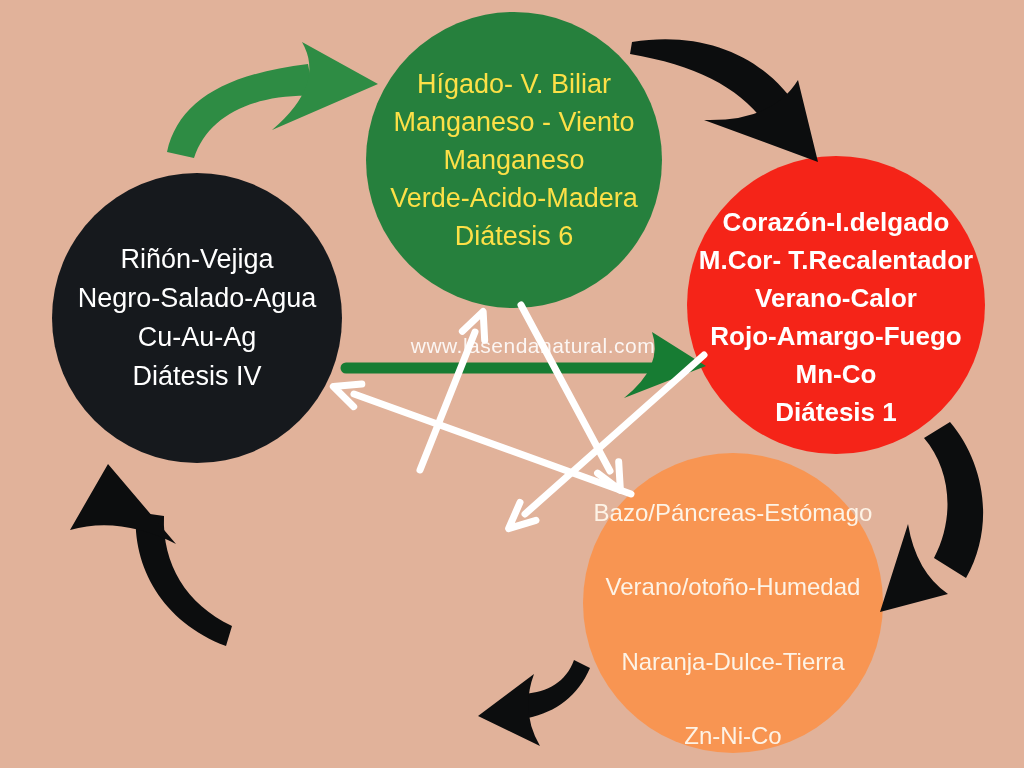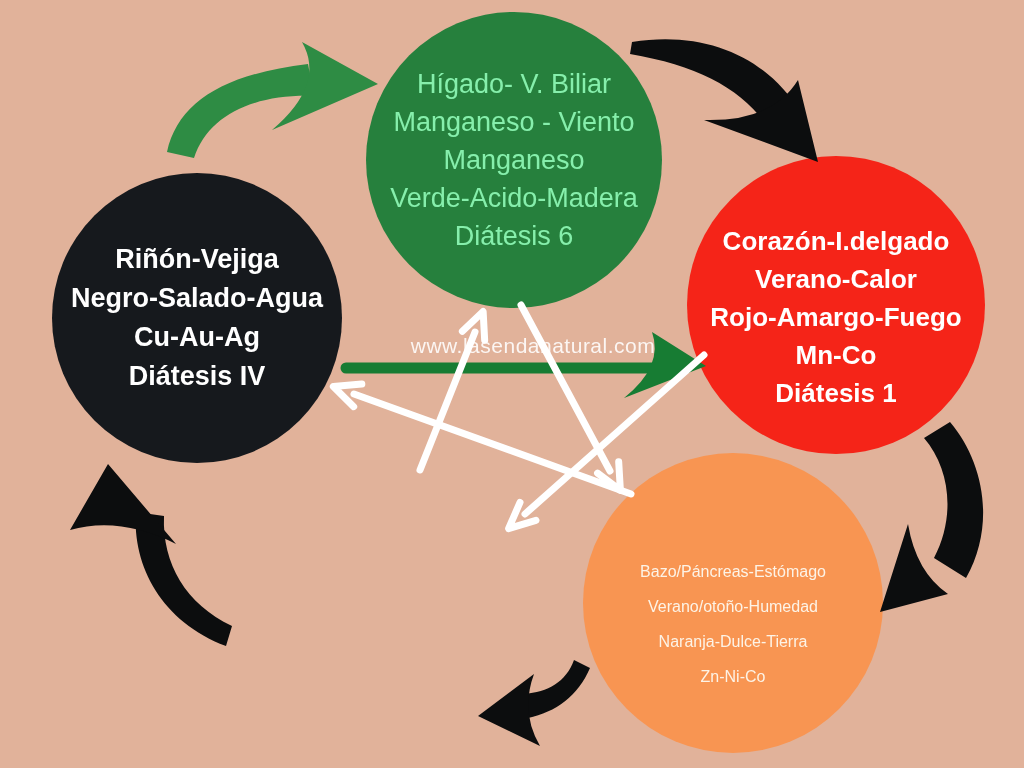--- a/index.html
+++ b/index.html
@@ -13,52 +13,53 @@
     position:absolute;
     border-radius:50%;
     display:flex;flex-direction:column;
     align-items:center;justify-content:center;
     text-align:center;
     box-sizing:border-box;
   }
   .node .ln{display:block;white-space:nowrap;}
   .node-wood  {left:366px;top:12px;width:296px;height:296px;font-size:27px;line-height:38px;}
   .node-fire  {left:687px;top:156px;width:298px;height:298px;font-size:26px;line-height:38px;padding-top:24px;font-weight:bold;}
-  .node-water {left:52px;top:173px;width:290px;height:290px;font-size:27px;line-height:39px;font-weight:bold;}
+  .node-water {left:52px;top:173px;width:290px;height:290px;font-size:27px;line-height:39px;}
   .node-metal {left:213px;top:457px;width:298px;height:298px;font-size:27px;line-height:40px;}
-  .node-earth {left:583px;top:453px;width:300px;height:300px;font-size:16px;line-height:35px;padding-top:42px;}
+  .node-earth {left:583px;top:453px;width:300px;height:300px;font-size:24px;line-height:35px;padding-top:42px;justify-content:space-between;}
   .arrows{
     position:absolute;left:0;top:0;width:1024px;height:768px;
     pointer-events:none;
   }
   .watermark{
     position:absolute;
     left:533px;top:334px;
     transform:translateX(-50%);
     font-size:21px;
     letter-spacing:.5px;
     color:rgba(255,255,255,.88);
     white-space:nowrap;
   }
 </style>
 </head>
 <body>
 
 <div class="stage" style="background: rgb(225, 178, 154);">
 
-  <div class="node node-wood" style="background: rgb(38, 128, 61); color: #86efac;">
+  <div class="node node-wood" style="background: rgb(38, 128, 61); color: #fde047;">
     <span class="ln">Hígado- V. Biliar</span>
     <span class="ln">Manganeso - Viento</span>
     <span class="ln">Manganeso</span>
     <span class="ln">Verde-Acido-Madera</span>
     <span class="ln">Diátesis 6</span>
   </div>
 
   <div class="node node-fire" style="background: rgb(245, 36, 24); color: rgb(255, 255, 255);">
     <span class="ln">Corazón-I.delgado</span>
+    <span class="ln">M.Cor- T.Recalentador</span>
     <span class="ln">Verano-Calor</span>
     <span class="ln">Rojo-Amargo-Fuego</span>
     <span class="ln">Mn-Co</span>
     <span class="ln">Diátesis 1</span>
   </div>
 
   <div class="node node-water" style="background: rgb(22, 25, 29); color: rgb(255, 255, 255);">
     <span class="ln">Riñón-Vejiga</span>
     <span class="ln">Negro-Salado-Agua</span>
     <span class="ln">Cu-Au-Ag</span>

